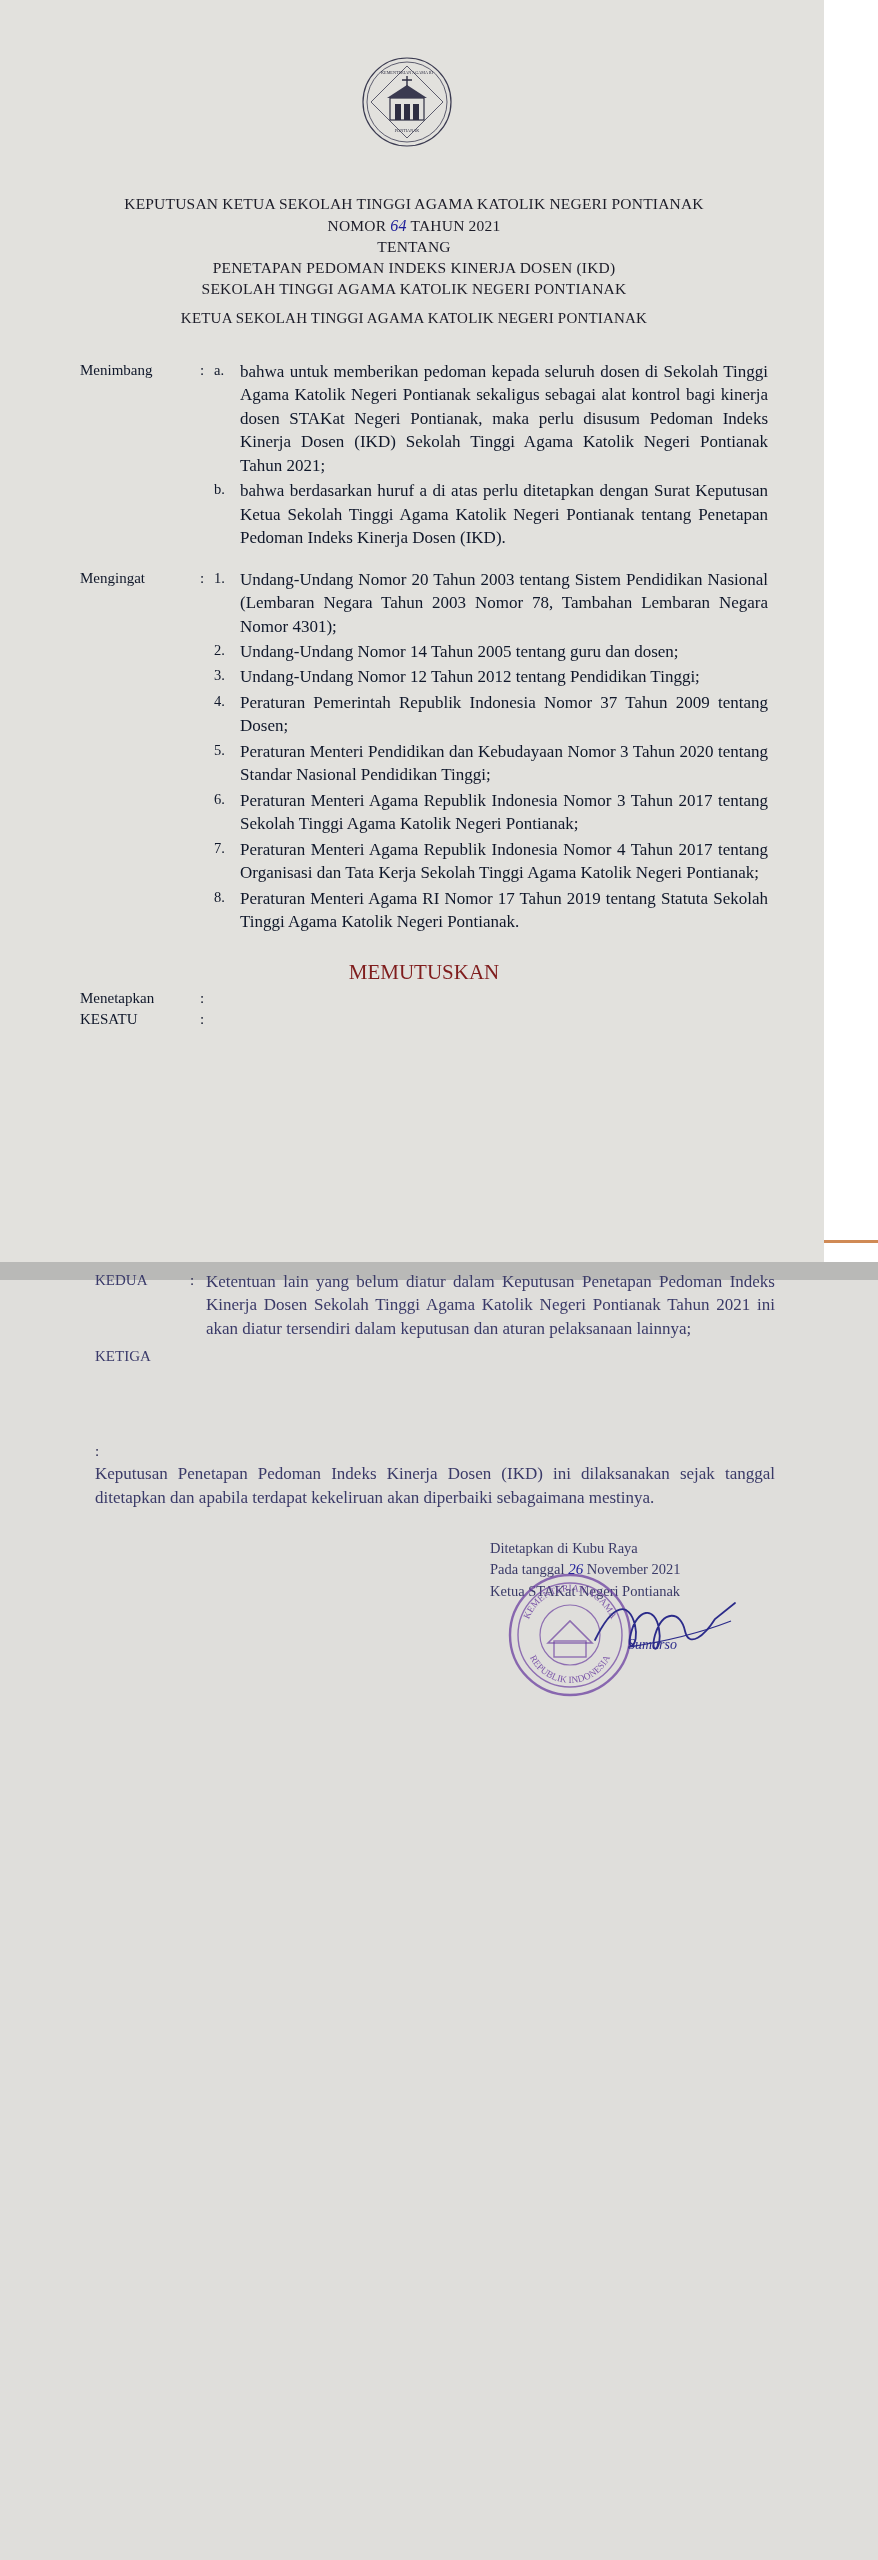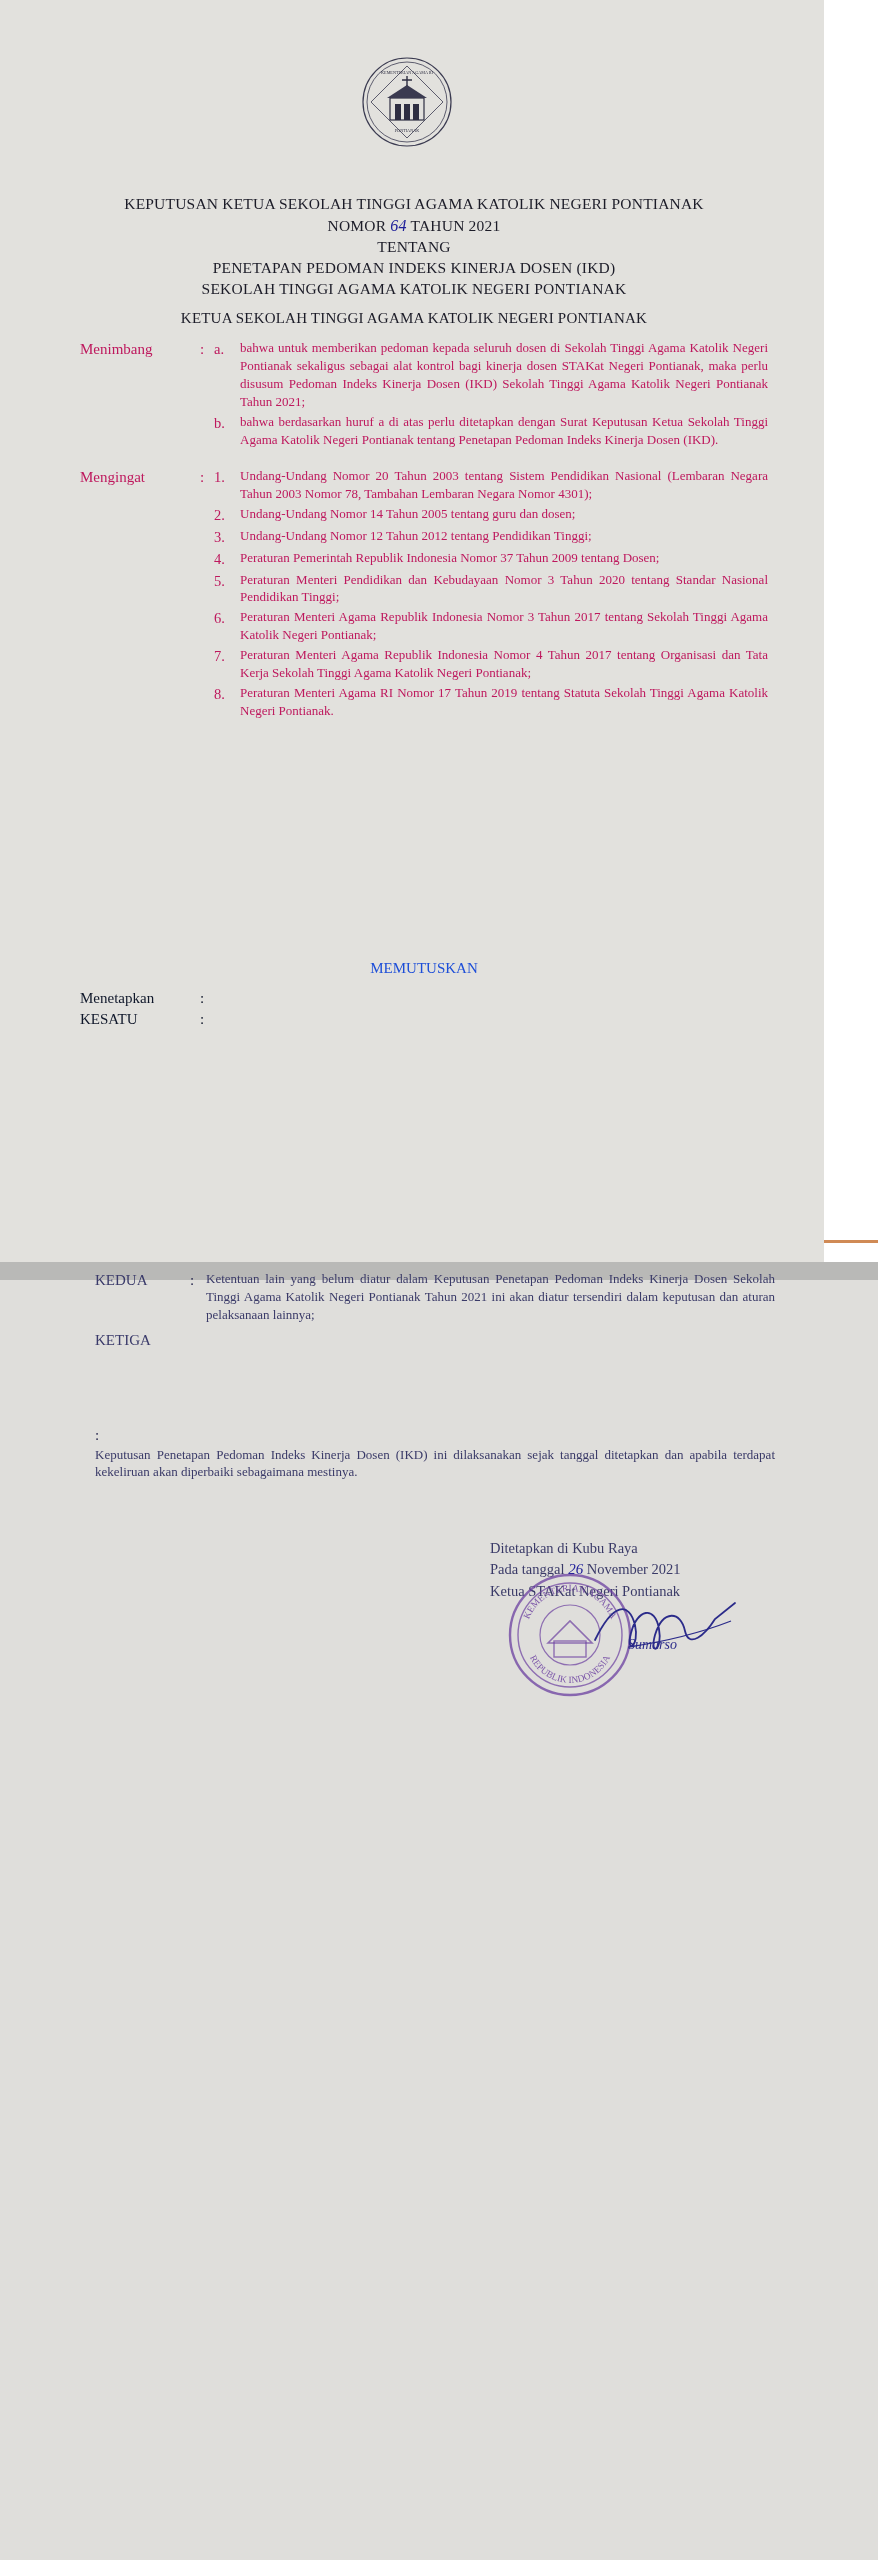--- a/index.html
+++ b/index.html
@@ -113,23 +113,23 @@
     text-align: center;
     font-size: 15px;
     color: #1c1c28;
     letter-spacing: 0.2px;
   }
 
   
   .clauses {
     position: absolute;
     left: 80px;
-    top: 339px;
+    top: 360px;
     width: 688px;
-    color: #be185d;
+    color: #0f172a;
   }
   .row {
     display: flex;
     align-items: flex-start;
     margin-bottom: 0px;
   }
   .lbl {
     width: 120px;
     flex: 0 0 120px;
     font-size: 15px;
@@ -158,34 +158,34 @@
   }
   .mark {
     flex: 0 0 26px;
     width: 26px;
     font-size: 14.5px;
     line-height: 1.38;
   }
   .itxt {
     flex: 1 1 auto;
     text-align: justify;
-    font-size: 13px;
+    font-size: 17px;
     line-height: 1.38;
     hyphens: auto;
   }
   .spacer-sm { height: 16px; }
 
   .memutuskan {
     position: absolute;
     left: 80px;
     top: 960px;
     width: 688px;
     text-align: center;
-    font-size: 15px;
-    color: #1d4ed8;
+    font-size: 21px;
+    color: #7f1d1d;
   }
 
   .tail {
     position: absolute;
     left: 80px;
     top: 988px;
     width: 688px;
     color: #0f172a;
   }
 

